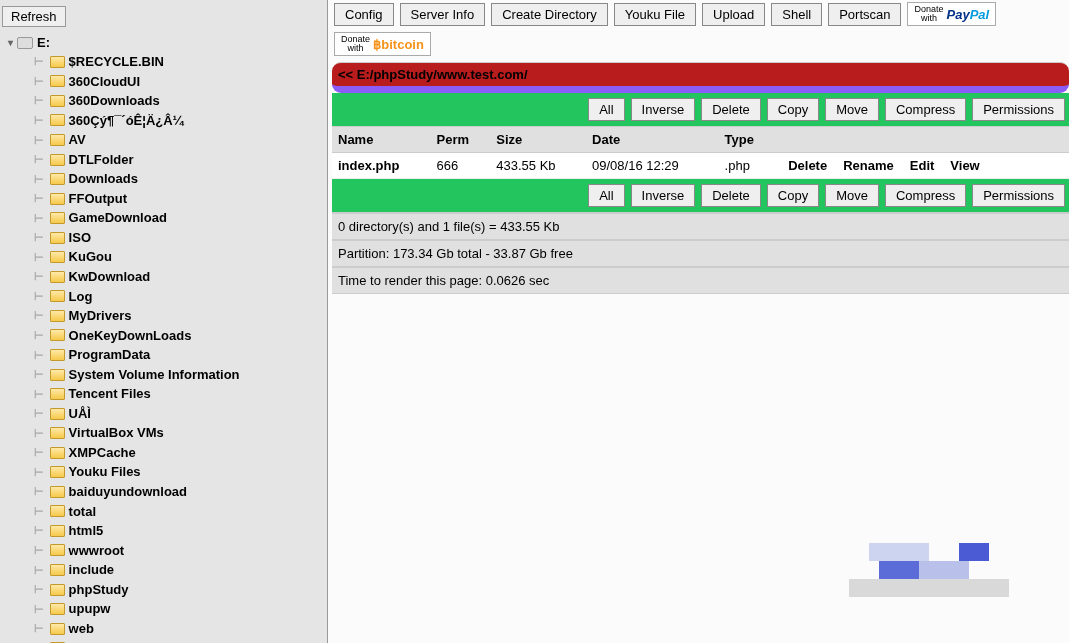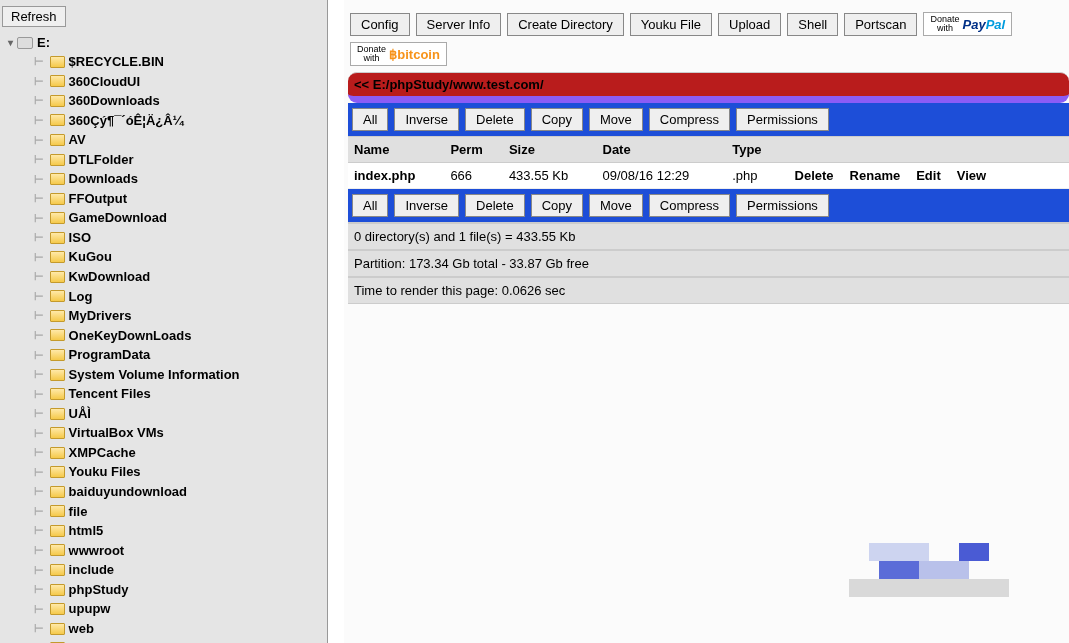--- a/index.html
+++ b/index.html
@@ -7,32 +7,32 @@
 .sidebar { width: 328px; background: #e5e5e5; border-right: 1px solid #999; padding: 4px 0; overflow-y: auto; }
 .refresh-btn { margin: 2px 2px 8px 2px; padding: 2px 8px; background: #efefef; border: 1px solid #999; cursor: pointer; font-size: 13px; }
 .tree { padding-left: 8px; }
 .tree-root { display: flex; align-items: center; gap: 4px; font-weight: bold; margin-bottom: 2px; }
 .tree-root .minus { font-size: 10px; color: #666; }
 .drive-icon { display: inline-block; width: 16px; height: 12px; background: #ddd; border: 1px solid #999; border-radius: 2px; }
 .tree-items { padding-left: 26px; }
 .tree-item { display: flex; align-items: center; gap: 4px; padding: 1px 0; font-weight: bold; line-height: 1.35; }
 .tree-item .dash { color: #aaa; font-size: 11px; margin-right: 2px; }
 .folder-icon { display: inline-block; width: 15px; height: 12px; background: linear-gradient(#ffe9a8,#f5c94a); border: 1px solid #c49a2c; border-radius: 1px; flex-shrink: 0; }
-.main { flex: 1; background: #fbfbfb; padding: 10px 0 0 4px; overflow: auto; margin-left: 16px; }
+.main { flex: 1; background: #fbfbfb; padding: 0 0 0 4px; overflow: auto; }
 .topbar { display: flex; gap: 6px; align-items: center; padding: 2px 0 6px 2px; flex-wrap: wrap; }
 .btn { padding: 3px 10px; background: #efefef; border: 1px solid #888; cursor: pointer; font-size: 13px; }
 .donate { display: inline-flex; align-items: center; padding: 2px 6px; border: 1px solid #aaa; background: #fff; font-size: 10px; text-align: center; line-height: 1; gap: 3px; cursor: pointer; }
 .donate .dlabel { font-size: 9px; }
 .donate .brand { font-weight: bold; font-style: italic; font-size: 13px; }
 .paypal .p1 { color: #003087; }
 .paypal .p2 { color: #009cde; }
 .bitcoin { color: #f7931a; font-weight: bold; }
 .bitcoin .ob { font-size: 13px; }
 .path { background: #b91c1c; padding: 4px 6px; font-weight: bold; border-top: 1px solid #ccc; border-bottom: 7px solid #8b5cf6; border-radius: 9px; }
-.actionbar { background: #1d4ed8; padding: 5px 4px; display: flex; gap: 6px; border-bottom: 1px solid #ccc; }
+.actionbar { background: #22c55e; padding: 5px 4px; display: flex; gap: 6px; border-bottom: 1px solid #ccc; justify-content: flex-end; }
 .tbl { width: 100%; border-collapse: collapse; }
 .tbl th { background: #e0e0e0; text-align: left; padding: 5px 6px; font-weight: bold; border-bottom: 1px solid #ccc; }
 .tbl td { padding: 5px 6px; background: #fff; border-bottom: 1px solid #eee; }
 .rowact { font-weight: bold; cursor: pointer; padding: 0 8px; }
 .status { background: #e0e0e0; padding: 5px 6px; font-weight: normal; border-top: 1px solid #ccc; border-bottom: 1px solid #ccc; }
 .watermark { position: absolute; right: 60px; bottom: 40px; width: 160px; height: 60px; }
 .watermark div { position: absolute; }
 .wm1 { width: 60px; height: 18px; background: #cdd4f0; left: 20px; top: 0; }
 .wm2 { width: 40px; height: 18px; background: #5b6cd8; left: 30px; top: 18px; }
 .wm3 { width: 50px; height: 18px; background: #b9c1ea; left: 70px; top: 18px; }
@@ -162,21 +162,21 @@
           <span>Youku Files</span>
         </div>
         <div class="tree-item">
           <span class="dash">⊢</span>
           <span class="folder-icon"></span>
           <span>baiduyundownload</span>
         </div>
         <div class="tree-item">
           <span class="dash">⊢</span>
           <span class="folder-icon"></span>
-          <span>file</span>
+          <span>total</span>
         </div>
         <div class="tree-item">
           <span class="dash">⊢</span>
           <span class="folder-icon"></span>
           <span>html5</span>
         </div>
         <div class="tree-item">
           <span class="dash">⊢</span>
           <span class="folder-icon"></span>
           <span>wwwroot</span>

